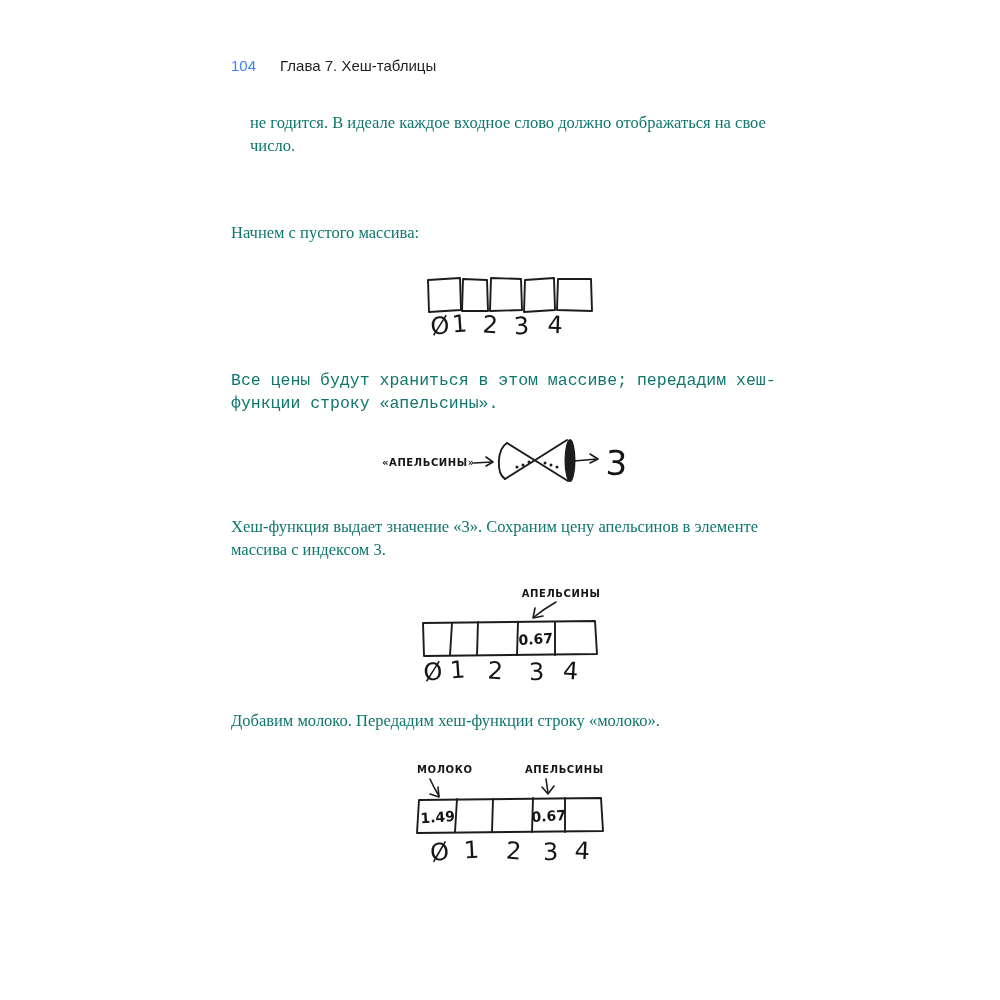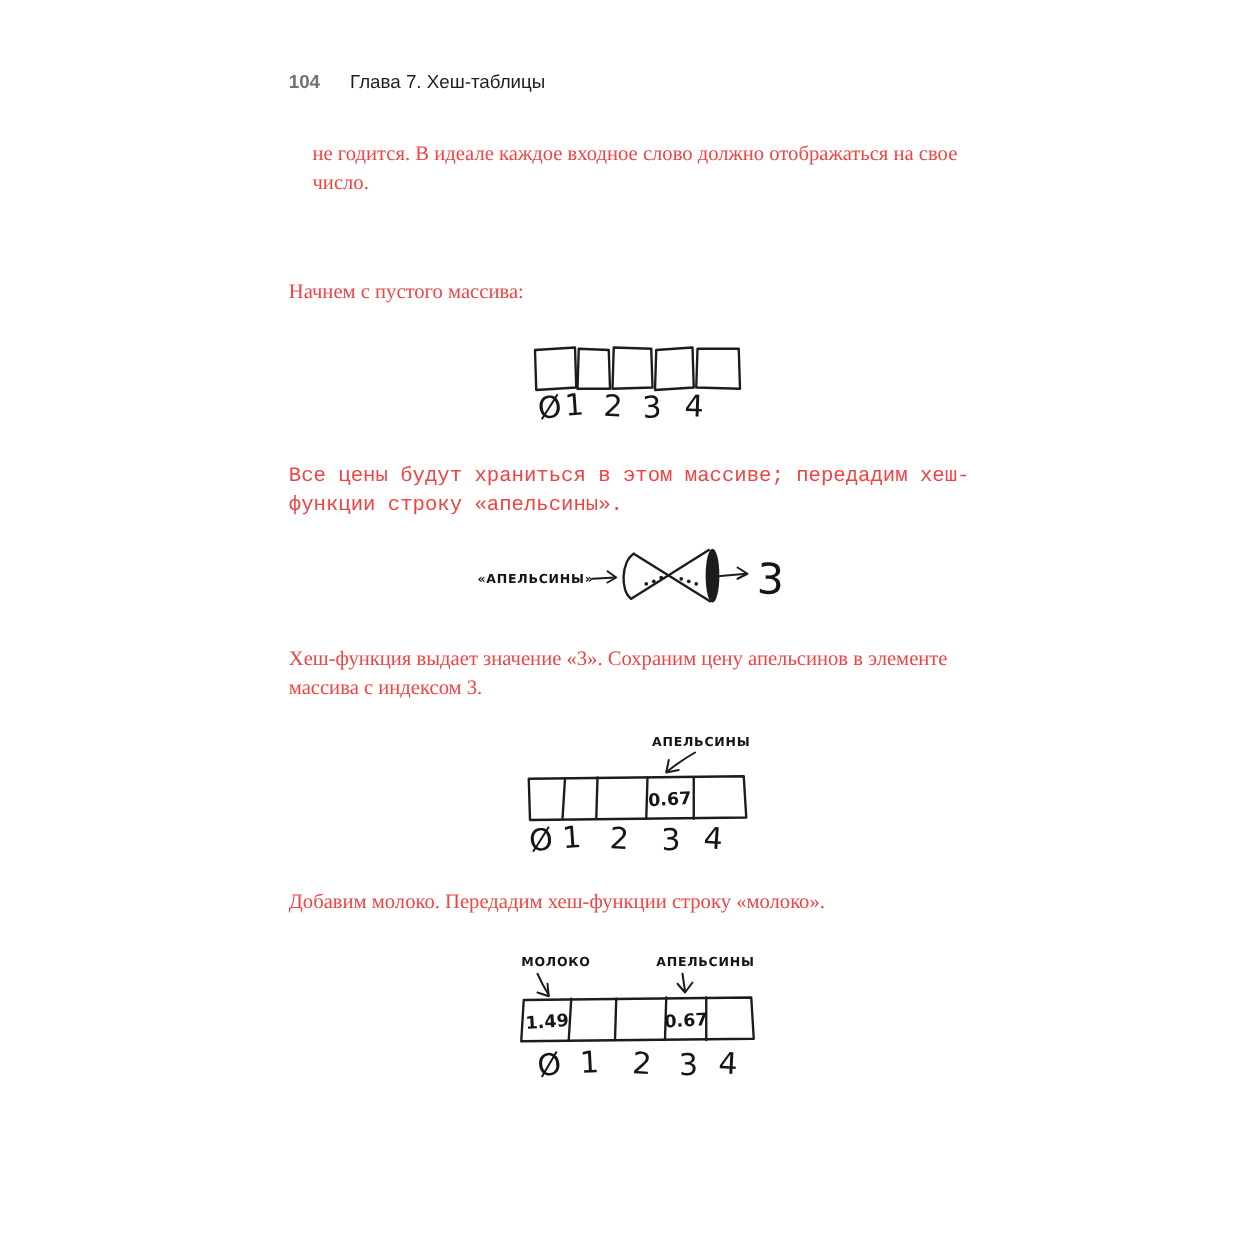--- a/index.html
+++ b/index.html
@@ -4,24 +4,24 @@
 <style>
   html,body{margin:0;padding:0;background:#ffffff;}
   .page{
     position:relative;width:1000px;height:1000px;background:#ffffff;
     font-family:"Liberation Serif", serif;color:#262626;overflow:hidden;
   }
   .running-head{
     position:absolute;top:57px;left:231px;
     font-family:"Liberation Sans", sans-serif;font-size:15px;color:#1f1f1f;
   }
-  .pagenum{font-weight:bold;margin-right:24px;color:#737373;}
+  .pagenum{font-weight:normal;margin-right:24px;color:#3b82f6;}
   p.body{
     position:absolute;margin:0;font-size:16.5px;line-height:22.5px;
-    color:#ef4444;text-align:left;
+    color:#0f766e;text-align:left;
   }
   .p1{top:112px;left:250px;width:540px;}
   .p2{top:166px;left:231px;width:556px;}
   .p3{top:222px;left:231px;width:556px;}
   .p4{top:370px;left:231px;width:556px;font-family:Liberation Mono, monospace;}
   .p5{top:516px;left:231px;width:556px;}
   .p6{top:710px;left:231px;width:600px;}
   .fig{position:absolute;}
   .fig1{top:272px;left:420px;}
   .fig2{top:436px;left:380px;}

